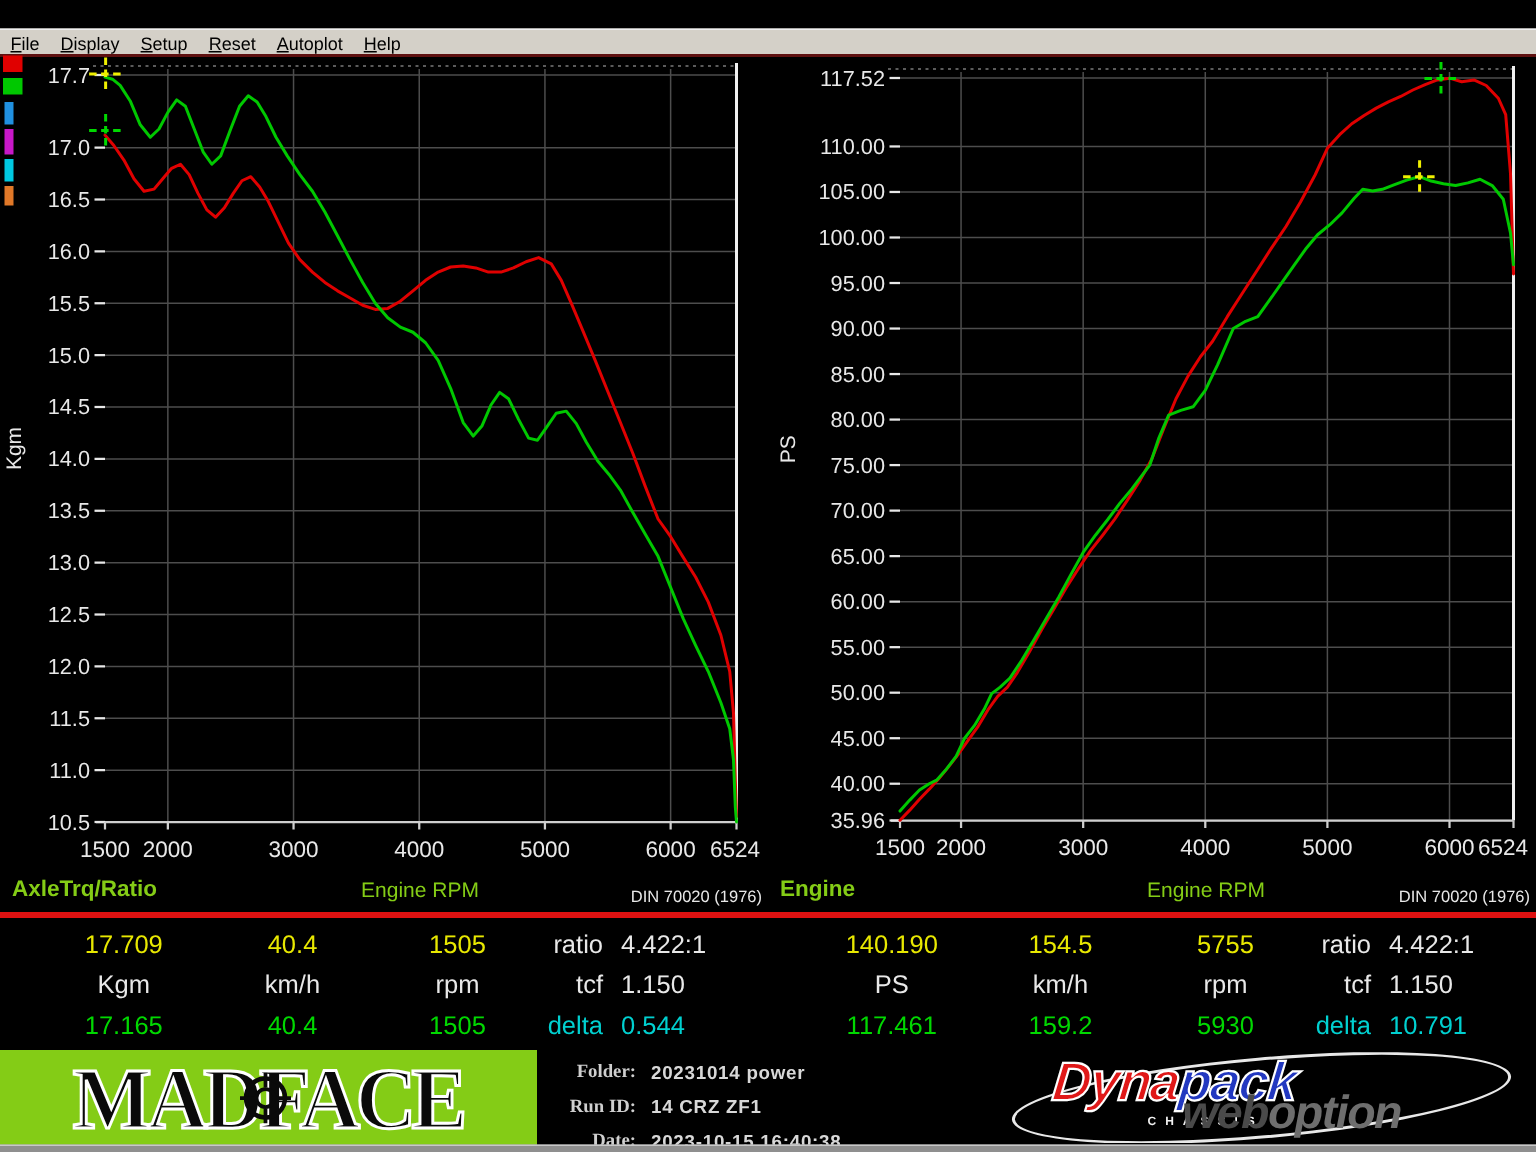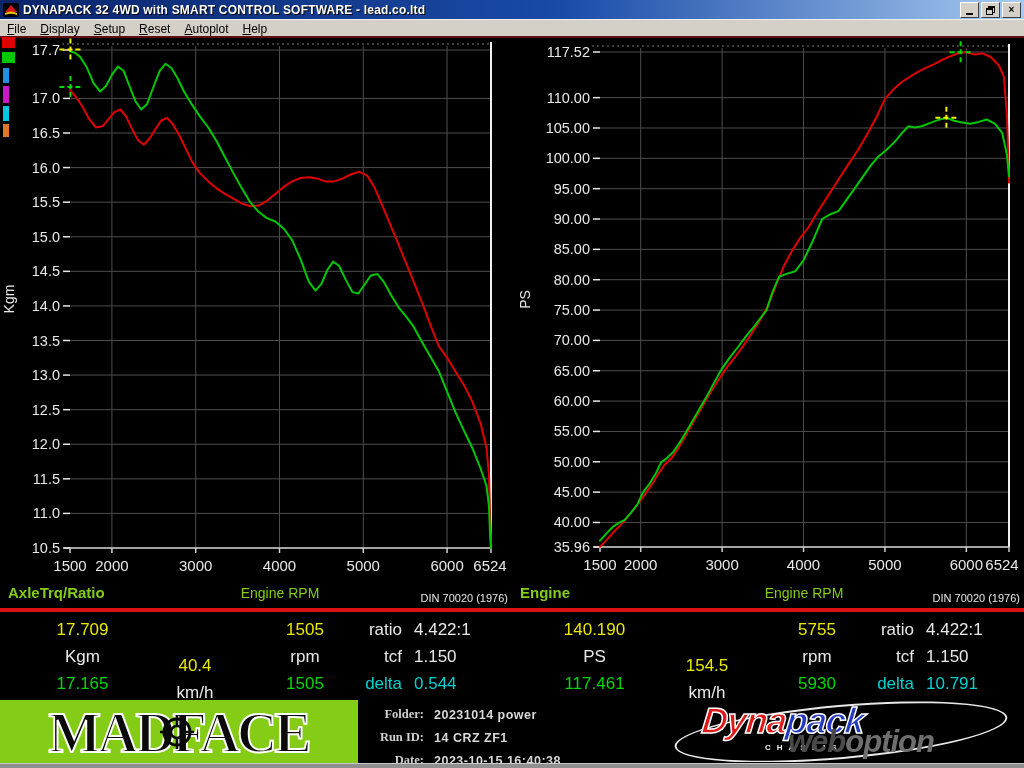--- a/index.html
+++ b/index.html
@@ -50,21 +50,21 @@
 
   .red-separator{position:absolute;left:0;top:608px;width:1024px;height:4px;background:#dd1111;}
 
   
   .readout-half{position:absolute;top:612px;width:512px;height:86px;font-size:17px;}
   #readout-left{left:0;} #readout-right{left:512px;}
   .ro-row{position:absolute;left:0;width:512px;height:22px;}
   .ro-row.r1{top:8px;} .ro-row.r2{top:35px;} .ro-row.r3{top:62px;}
   .ro-cell{position:absolute;white-space:nowrap;}
   .ro-v1{left:15px;width:135px;text-align:center;}
-  .ro-v2{left:150px;width:90px;text-align:center;margin-top:36px;}
+  .ro-v2{left:150px;width:90px;text-align:center;}
   .ro-v3{left:255px;width:100px;text-align:center;}
   .ro-lab{left:330px;width:72px;text-align:right;}
   .ro-val{left:414px;width:95px;text-align:left;}
   .c-yellow{color:#e8e800;} .c-green{color:#00d800;} .c-white{color:#e8e8e8;} .c-cyan{color:#00d0d0;}
 
   
   .footer{position:absolute;left:0;top:698px;width:1024px;height:65px;background:#000;}
   .brand-box{position:absolute;left:0;top:2px;width:358px;height:66px;background:#84cc16;
     display:flex;align-items:center;justify-content:center;overflow:hidden;}
   .brand-text{font-family:"Liberation Serif",serif;font-weight:bold;font-size:58px;color:#0a0a0a;
@@ -85,42 +85,20 @@
   .dyn-web{position:absolute;left:128px;top:26px;font-style:italic;font-weight:900;font-size:31px;
     letter-spacing:-1px;white-space:nowrap;}
   .dyn-web .w1{color:#4a4a4a;} .dyn-web .w2{color:#6e6e6e;}
   .bottom-strip{position:absolute;left:0;top:763px;width:1024px;height:5px;background:#8f8f8f;border-top:1px solid #c8c8c8;}
 </style>
 </head>
 <body>
 
 <div id="screen">
 
-  <div class="titlebar">
-    <svg class="appicon" viewBox="0 0 16 14">
-      <rect x="0" y="0" width="16" height="14" rx="2" fill="#000"></rect>
-      <path d="M2 9 L8 2 L14 9 Z" fill="#d81818"></path>
-      <path d="M2 10 Q8 7 14 10 L14 12 Q8 9.5 2 12 Z" fill="#f0c000"></path>
-    </svg>
-    <span class="title">DYNAPACK 32 4WD with SMART CONTROL SOFTWARE - lead.co.ltd</span>
-    <div class="winbtns">
-      <div class="winbtn">
-          <span class="glyph-min"></span>
-        </div>
-      <div class="winbtn">
-          <span class="glyph-restore">
-            <i class="b1"></i>
-            <i class="b2"></i>
-          </span>
-        </div>
-      <div class="winbtn">
-          <span>×</span>
-        </div>
-    </div>
-  </div>
 
   <div class="menubar" id="menubar">
       <span class="menu-item"><u>F</u>ile</span>
       <span class="menu-item"><u>D</u>isplay</span>
       <span class="menu-item"><u>S</u>etup</span>
       <span class="menu-item"><u>R</u>eset</span>
       <span class="menu-item"><u>A</u>utoplot</span>
       <span class="menu-item"><u>H</u>elp</span>
     </div>
   <div class="maroon-line"></div>

